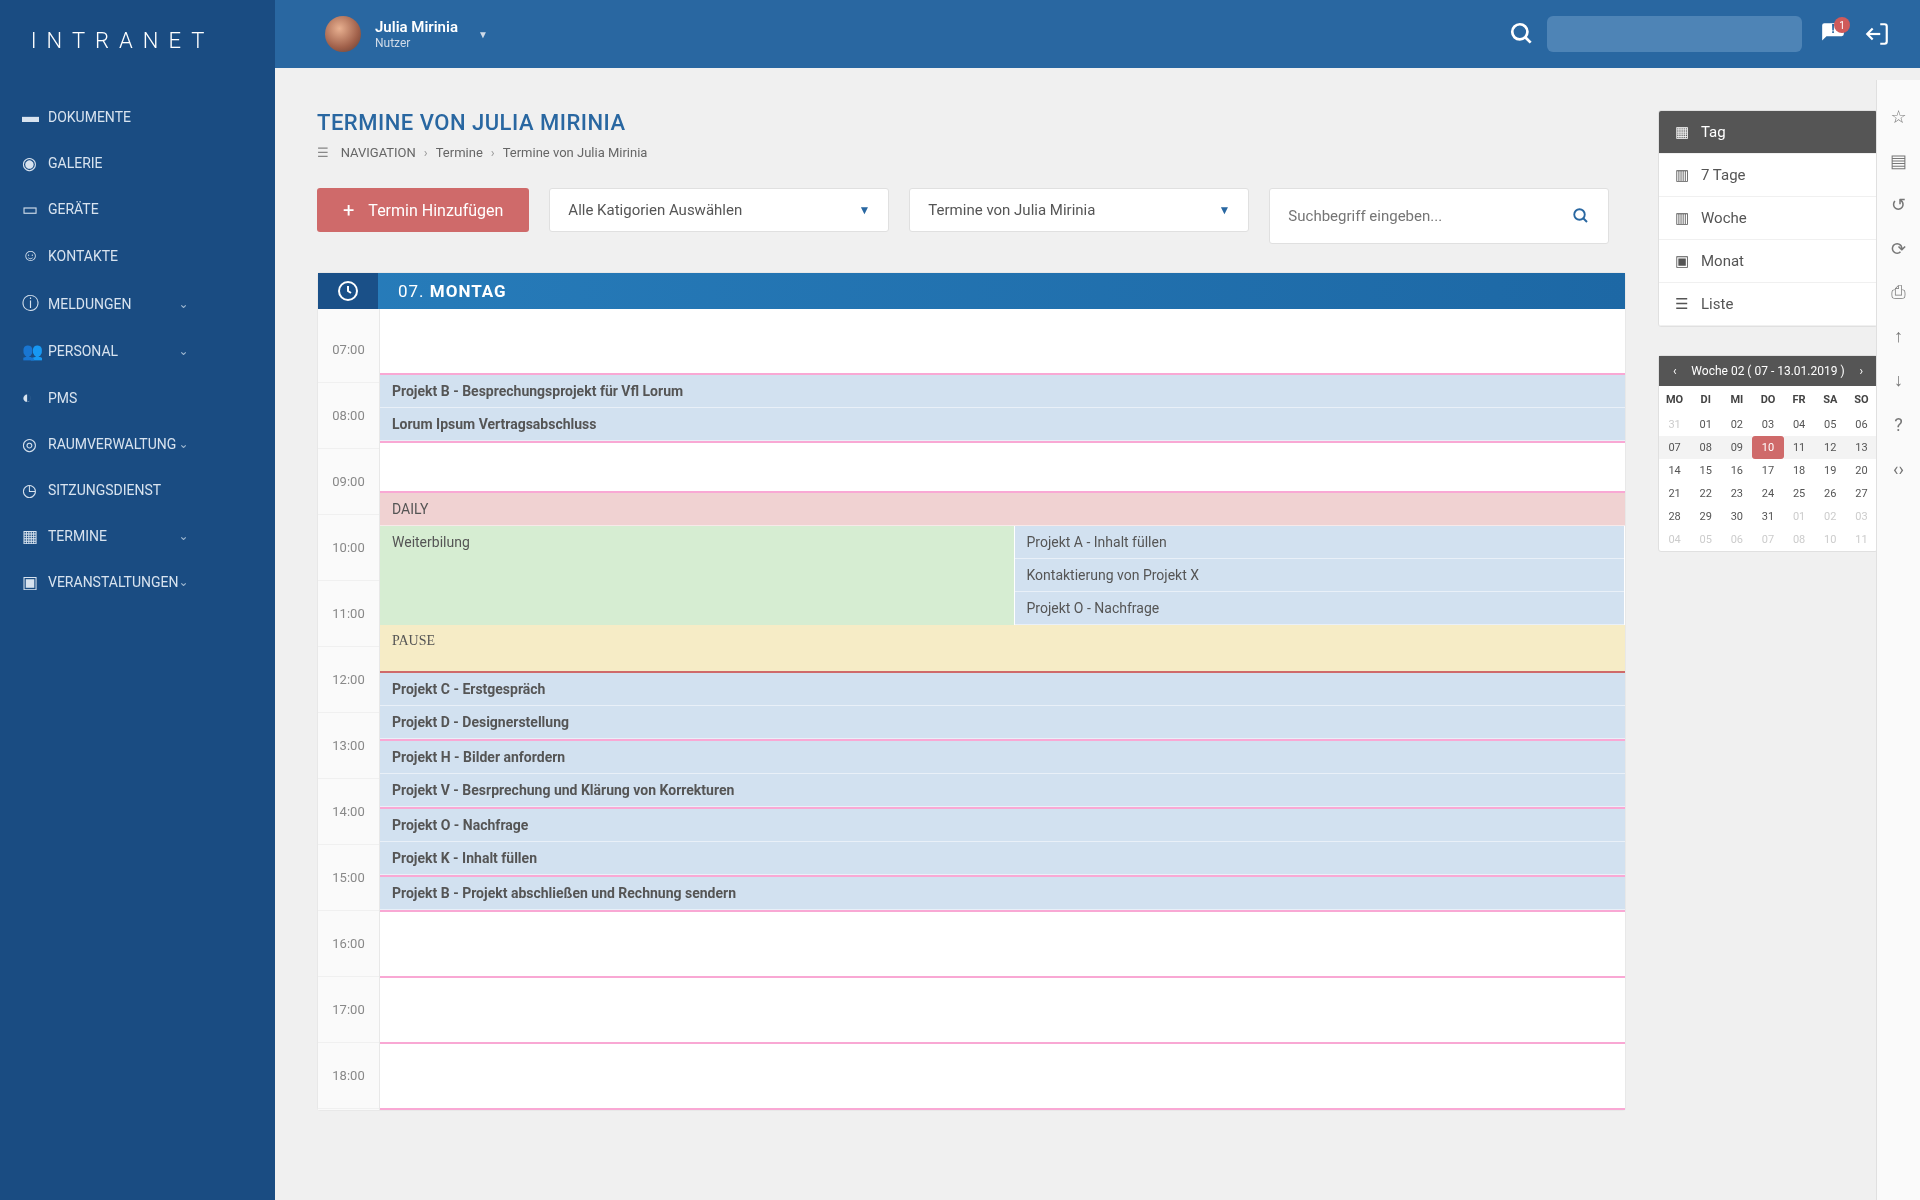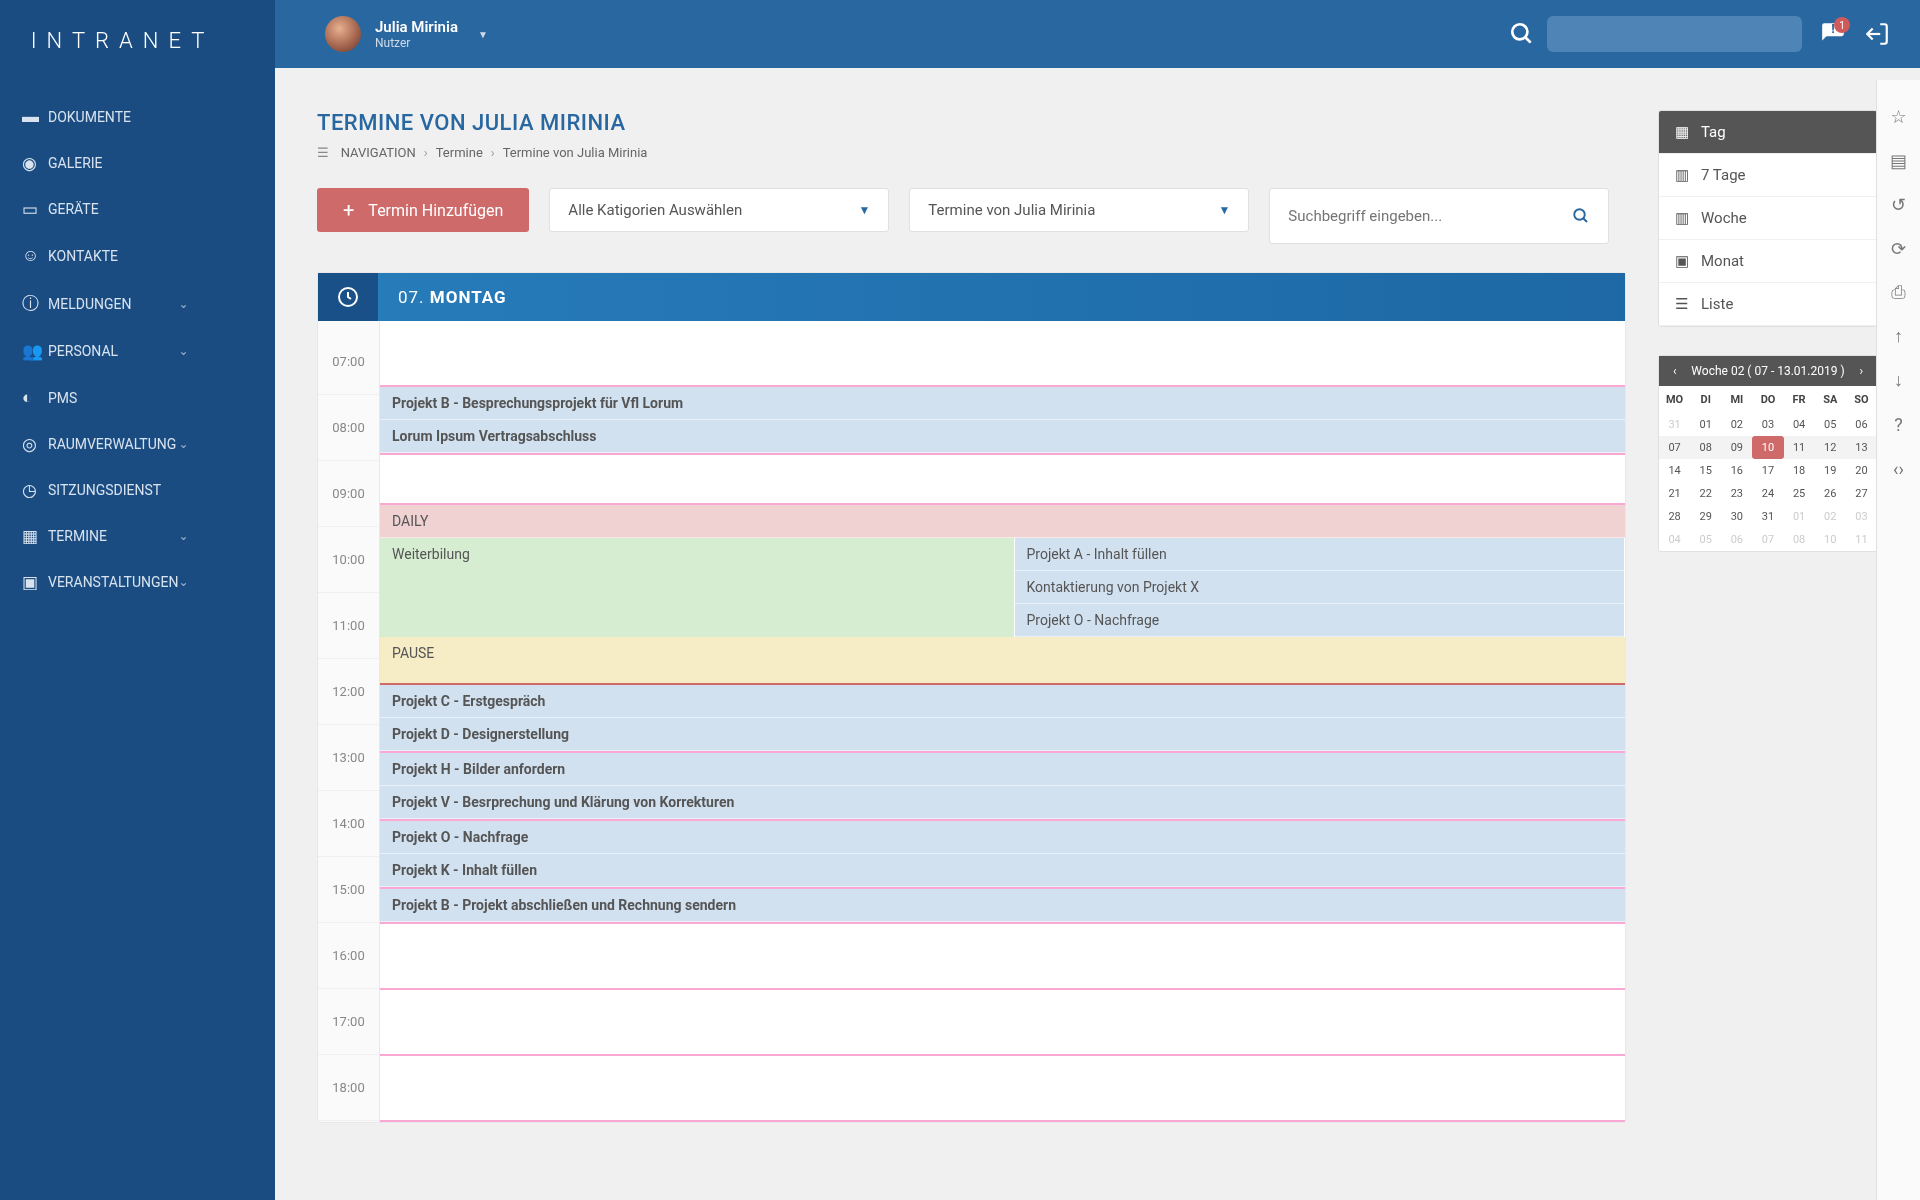--- a/index.html
+++ b/index.html
@@ -29,34 +29,34 @@
 .breadcrumb span { margin:0 8px; color:#999; font-size:13px; }
 .toolbar { display:flex; gap:20px; margin-bottom:28px; }
 .btn-add { background:#cf6a6a; color:#fff; padding:0 26px; height:44px; display:flex; align-items:center; border-radius:3px; cursor:pointer; font-size:16px; }
 .btn-add i { margin-right:14px; font-size:20px; font-style:normal; }
 .dropdown { background:#fff; border:1px solid #e0e0e0; border-radius:3px; height:44px; flex:1; display:flex; align-items:center; padding:0 18px; cursor:pointer; font-size:15px; color:#555; max-width:340px; }
 .dropdown .chev { margin-left:auto; color:#2967a1; font-size:12px; }
 .search-field { background:#fff; border:1px solid #e0e0e0; border-radius:3px; height:56px; flex:1; display:flex; align-items:center; padding:4px 18px; max-width:340px;gap:37px; }
 .search-field input { border:none; outline:none; flex:1; font-size:15px; color:#555; }
 .search-field .sico { color:#2967a1; font-size:18px; }
 .cal-day { background:#fff; border:1px solid #e8e8e8; border-radius:3px; }
-.day-hdr { background:linear-gradient(to right,#277cba,#1d68a5); color:#fff; display:flex; align-items:center; height:48px; }
+.day-hdr { background:linear-gradient(to right,#277cba,#1d68a5); color:#fff; display:flex; align-items:center; height:36px; }
 .day-hdr-ico { width:62px; background:#1a5088; height:100%; display:flex; align-items:center; justify-content:center; font-size:24px; border-right:2px solid #277cba;}
 .day-hdr-txt { padding-left:18px; font-size:17px; letter-spacing:1px; }
 .day-hdr-txt b { font-weight:700; }
 .cal-body { display:flex; }
 .time-col { width:62px; border-right:1px solid #e8e8e8; background:#fafafa; }
 .time-cell { height:66px; display:flex; align-items:center; justify-content:center; font-size:13px; color:#888; border-bottom:1px solid #f0f0f0; }
 .event-col { flex:1; }
 .event-row { border-bottom:2px solid #f9a8d4; display:flex; flex-direction:column;font-weight:bold; }
 .evt { padding:8px 12px; font-size:14px; color:#555; border-bottom:1px solid rgba(255,255,255,0.5); }
 .evt.blue { background:#d2e1f0; }
 .evt.red { background:#f0d2d2; }
 .evt.green { background:#d6edd2; }
-.evt.yellow { background:#f6ecc6; }
+.evt.yellow { background:#f6ecc6;font-family:Liberation Serif, serif; }
 .evt-split { display:flex; flex:1; }
 .evt-split .half { flex:1; border-right:1px solid #fff; }
 
 .view-tabs { background:#fff; border:1px solid #e0e0e0; border-radius:3px; overflow:hidden; margin-bottom:28px; }
 .vtab { display:flex; align-items:center; padding:12px 16px; font-size:15px; color:#555; cursor:pointer; border-bottom:1px solid #f0f0f0; }
 .vtab.active { background:#555; color:#fff; }
 .vtab .vico { width:26px; font-size:15px; }
 .mini-cal { background:#fff; border:1px solid #e0e0e0; border-radius:3px; }
 .mini-hdr { background:#555; color:#fff; display:flex; align-items:center; justify-content:space-between; padding:8px 10px; font-size:12px; }
 .mini-hdr .arr { cursor:pointer; font-size:12px; padding:0 4px; }

